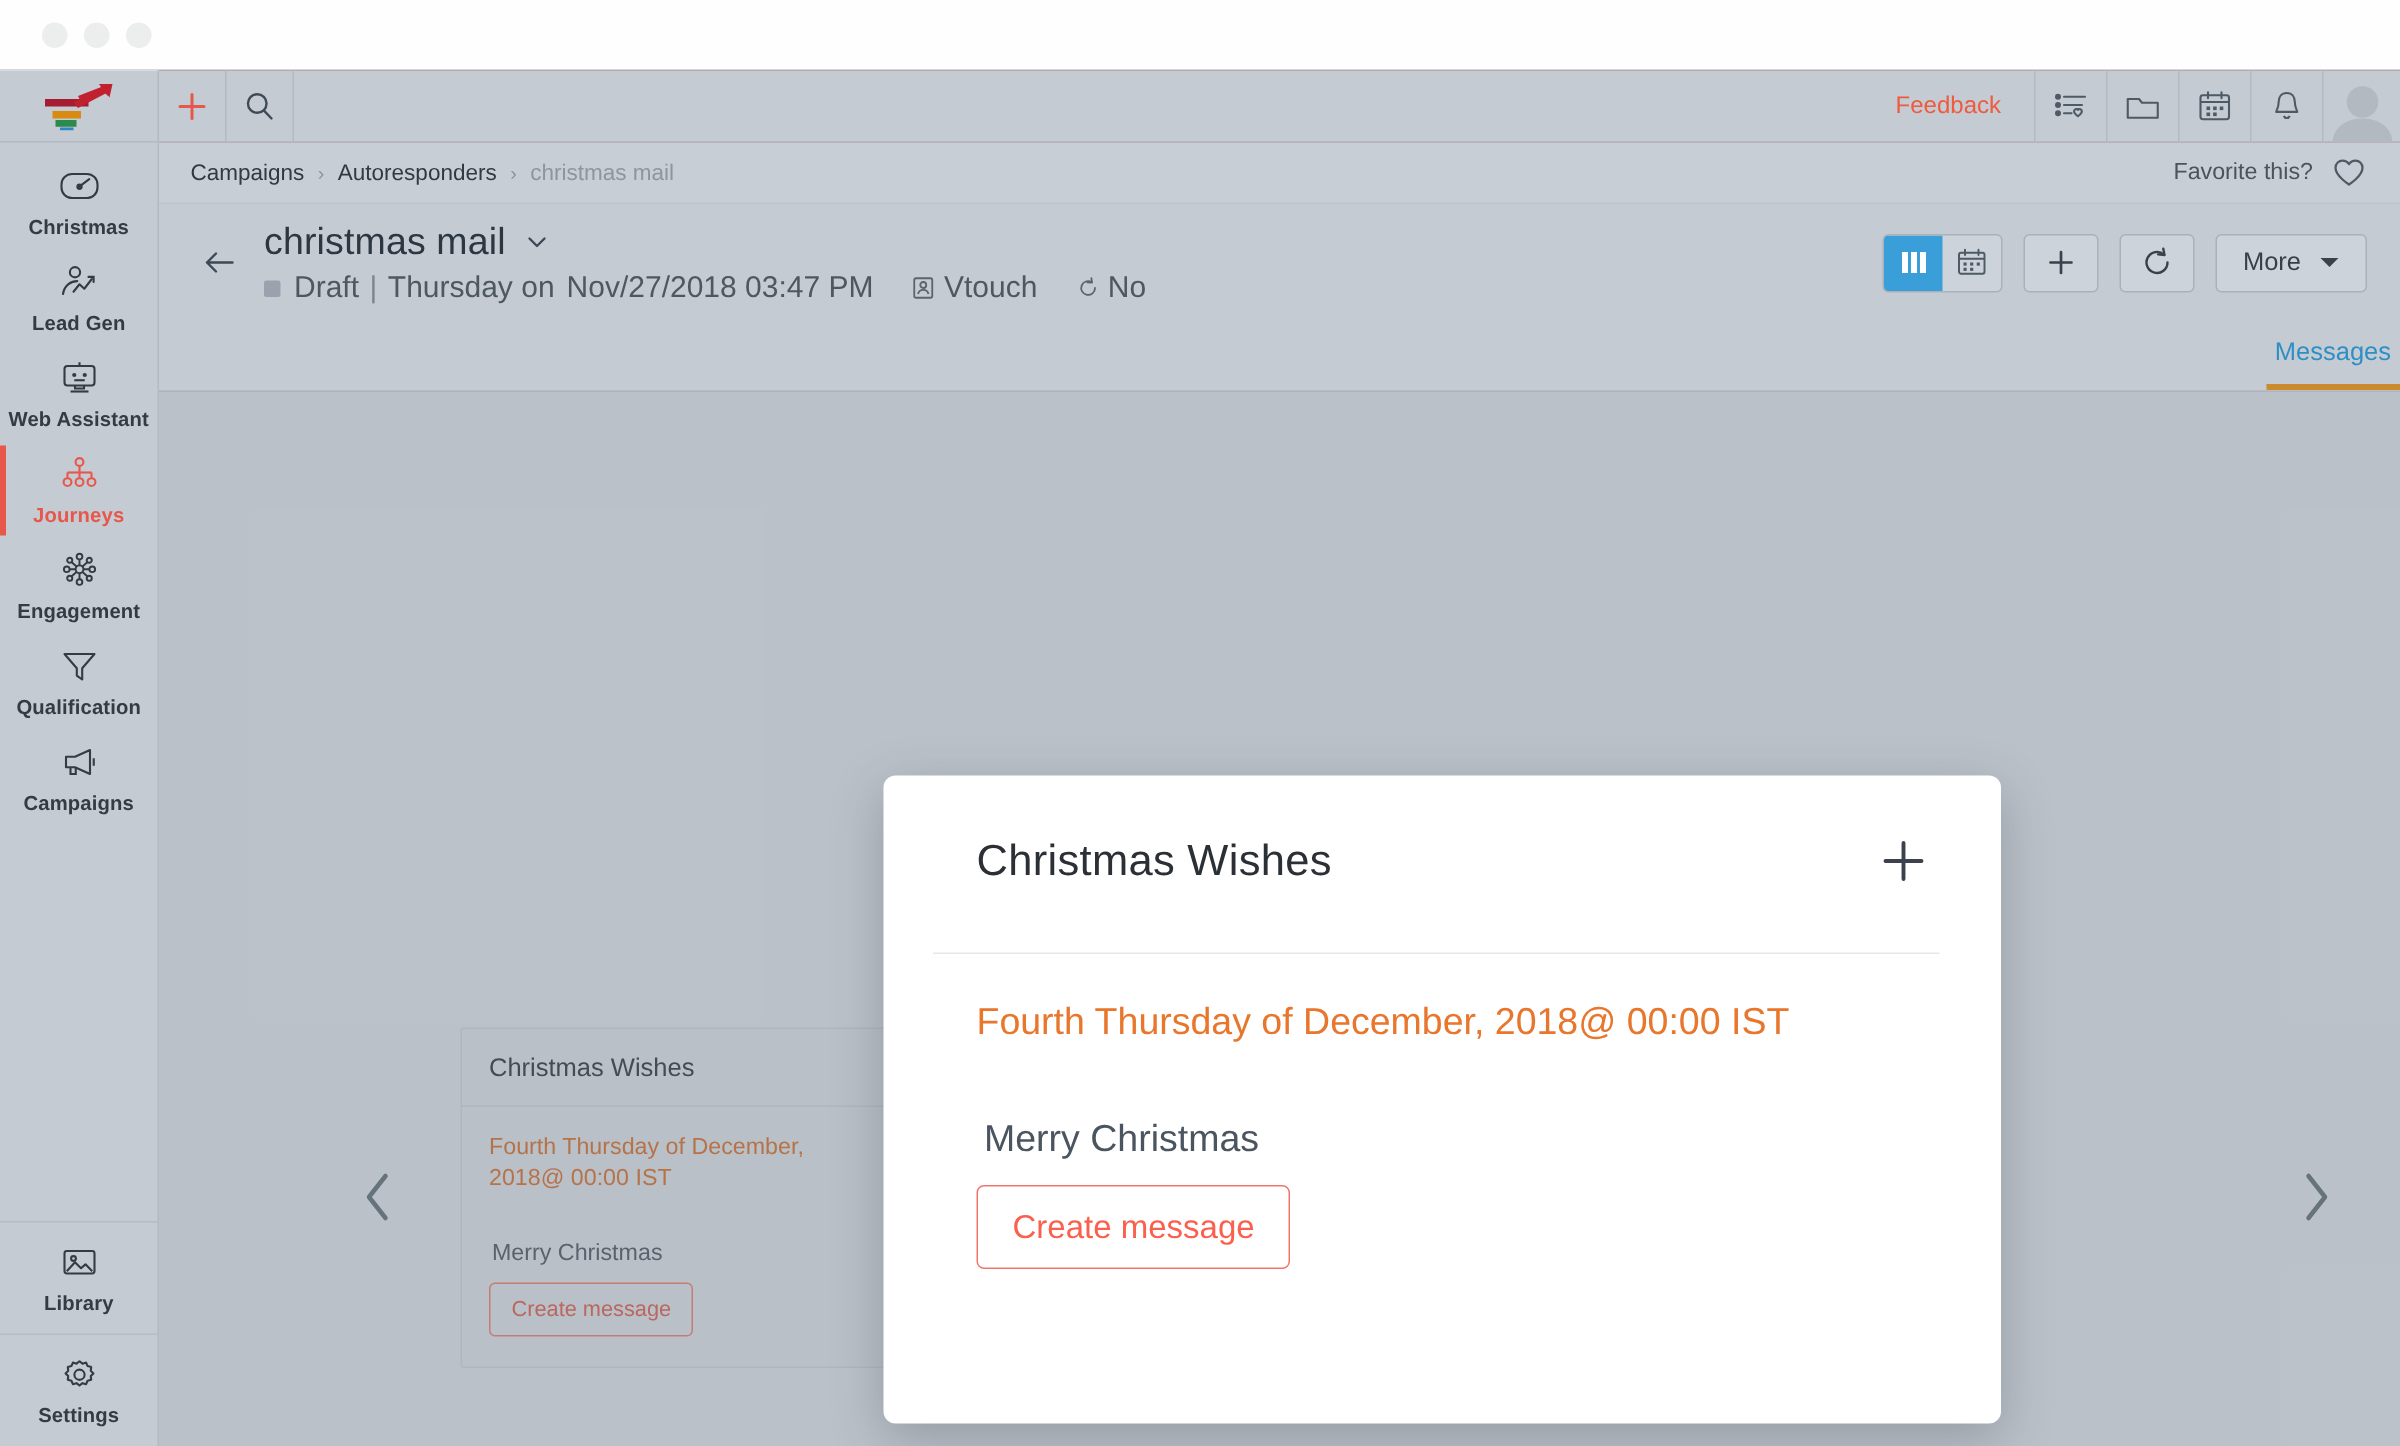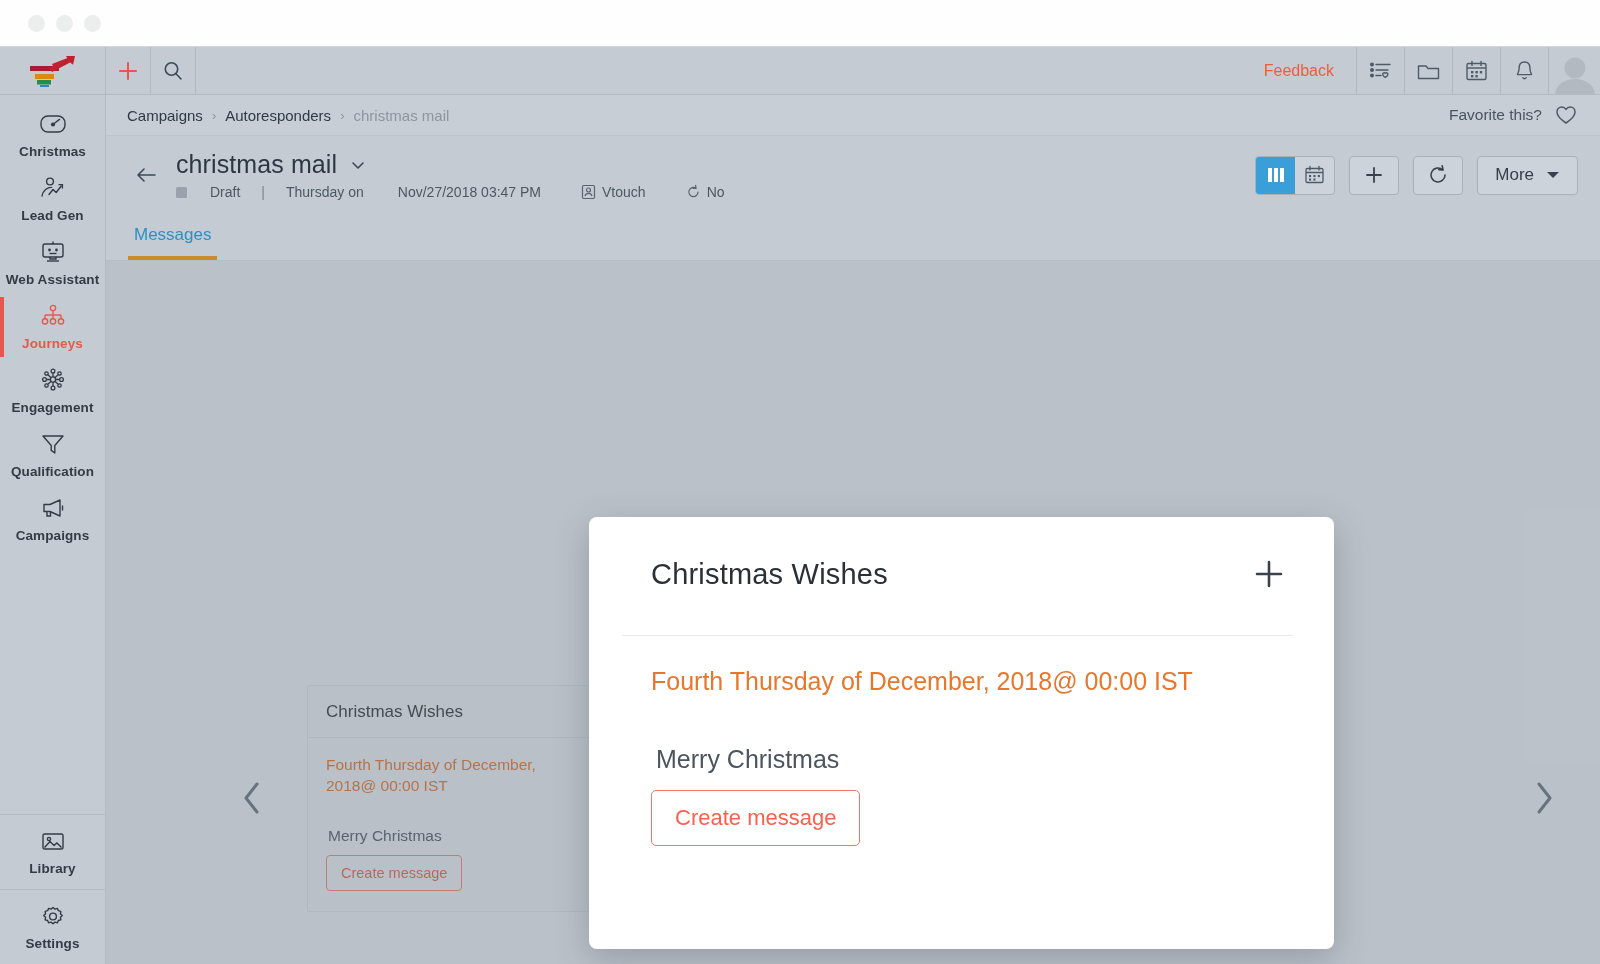--- a/index.html
+++ b/index.html
@@ -112,21 +112,21 @@
   #pagehead {
     height: 78px; flex: 0 0 78px;
     background: #c4cbd3;
     display: flex; align-items: center;
     padding: 0 22px 0 18px;
   }
   #back-btn { width: 46px; display: flex; align-items: center; justify-content: center; cursor: pointer; }
   #titleblock { padding-left: 6px; }
   #title-row { display: flex; align-items: center; gap: 12px; }
   #page-title { font-size: 25px; color: #2d3742; font-weight: 400; letter-spacing: .1px; }
-  #meta-row { display: flex; align-items: center; margin-top: 5px; font-size: 14px; color: #4e5861; gap: 14px; }
+  #meta-row { display: flex; align-items: center; margin-top: 5px; font-size: 20px; color: #4e5861; }
   #status-dot { width: 11px; height: 11px; background: #9aa3ad; border-radius: 1.5px; margin-right: 9px; }
   .meta-sep { margin: 0 7px; color: #7d868f; }
   .meta-chip { display: flex; align-items: center; gap: 6px; margin-left: 26px; }
 
   #head-actions { margin-left: auto; display: flex; align-items: flex-end; gap: 14px; }
   .seg-group { display: flex; border: 1px solid #a9b1ba; border-radius: 4px; overflow: hidden; background: #cdd3da; }
   .seg {
     width: 39px; height: 37px; display: flex; align-items: center; justify-content: center;
     cursor: pointer;
   }
@@ -141,20 +141,21 @@
     font-size: 17px; color: #36404a;
   }
 
   
   #tabbar {
     height: 47px; flex: 0 0 47px;
     background: #c4cbd3;
     display: flex; align-items: flex-end;
     padding-left: 22px;
     border-bottom: 1px solid #b6bdc5;
+    justify-content: flex-end;
   }
   .tab {
     font-size: 17px; color: #2e8fc4; padding: 0 6px 11px 6px; cursor: pointer;
     border-bottom: 4px solid transparent;
   }
   .tab.active { border-bottom-color: #c98b2b; }
 
   
   #canvas { flex: 1 1 auto; position: relative; background: #c8ced5; overflow: hidden; }
 
@@ -447,21 +448,21 @@
           <span id="page-title">christmas mail</span>
           <svg width="18" height="18" viewBox="0 0 18 18" fill="none" stroke="#3e4956" stroke-width="1.6">
             <path d="M4 7 L9 12 L14 7" stroke-linecap="round" stroke-linejoin="round"></path>
           </svg>
         </div>
         <div id="meta-row">
           <span id="status-dot"></span>
           <span>Draft</span>
           <span class="meta-sep">|</span>
           <span>Thursday on</span>
-          <span style="margin-left:20px">Nov/27/2018 03:47 PM</span>
+          <span style="margin-left:8px">Nov/27/2018 03:47 PM</span>
           <span class="meta-chip">
             <svg width="15" height="16" viewBox="0 0 15 16" fill="none" stroke="#5a646e" stroke-width="1.2">
               <rect x="1.5" y="1.5" width="12" height="13" rx="1.2"></rect>
               <circle cx="7.5" cy="6" r="2"></circle>
               <path d="M4 12 c.5-2 1.9-2.7 3.5-2.7 s3 .7 3.5 2.7"></path>
             </svg>
             <span>Vtouch</span>
           </span>
           <span class="meta-chip">
             <svg width="15" height="16" viewBox="0 0 15 16" fill="none" stroke="#5a646e" stroke-width="1.2">

